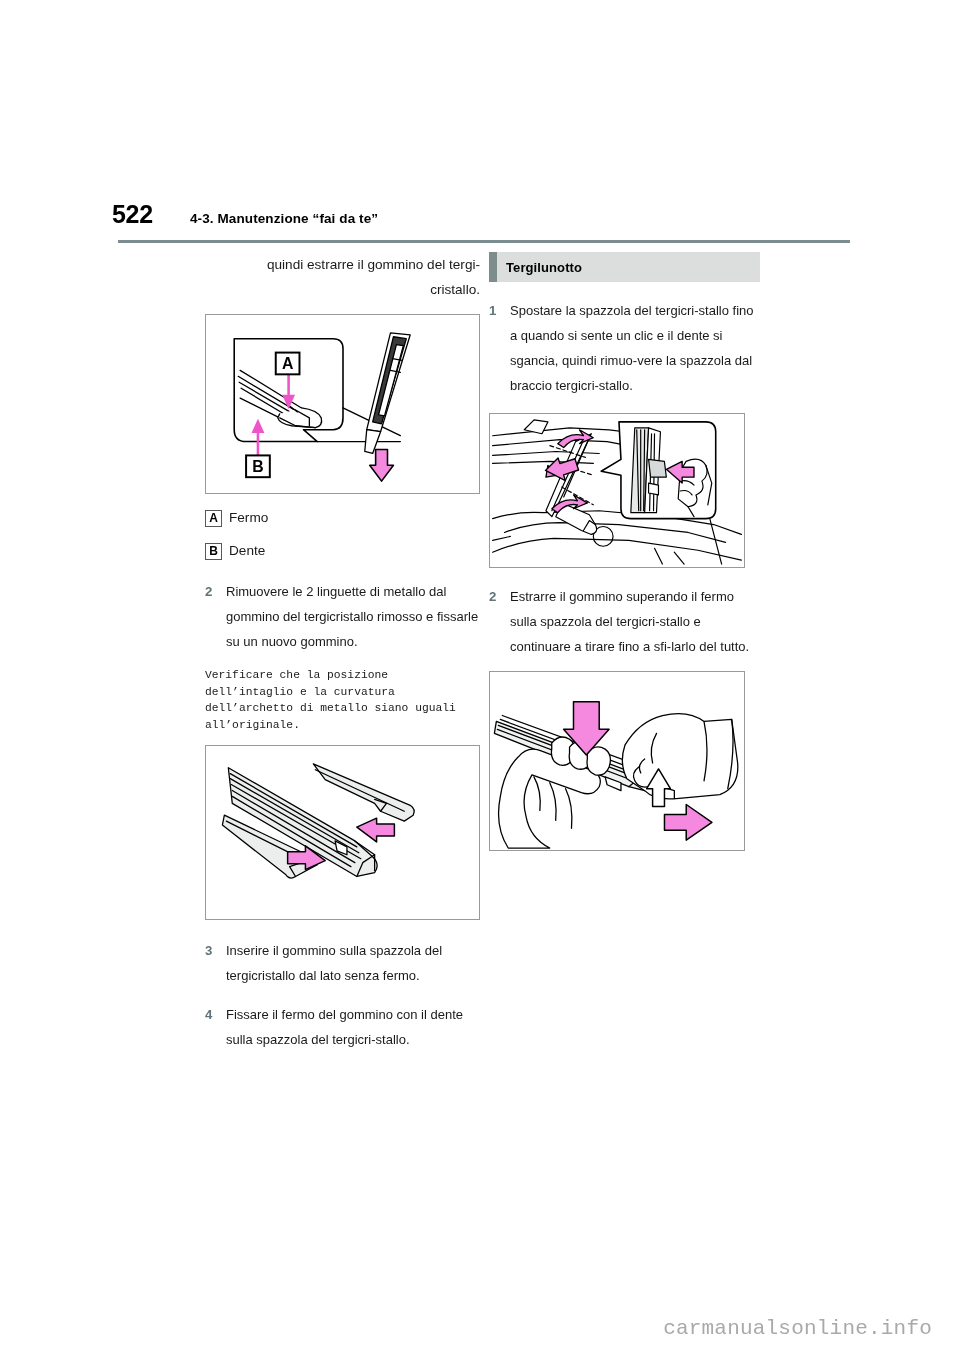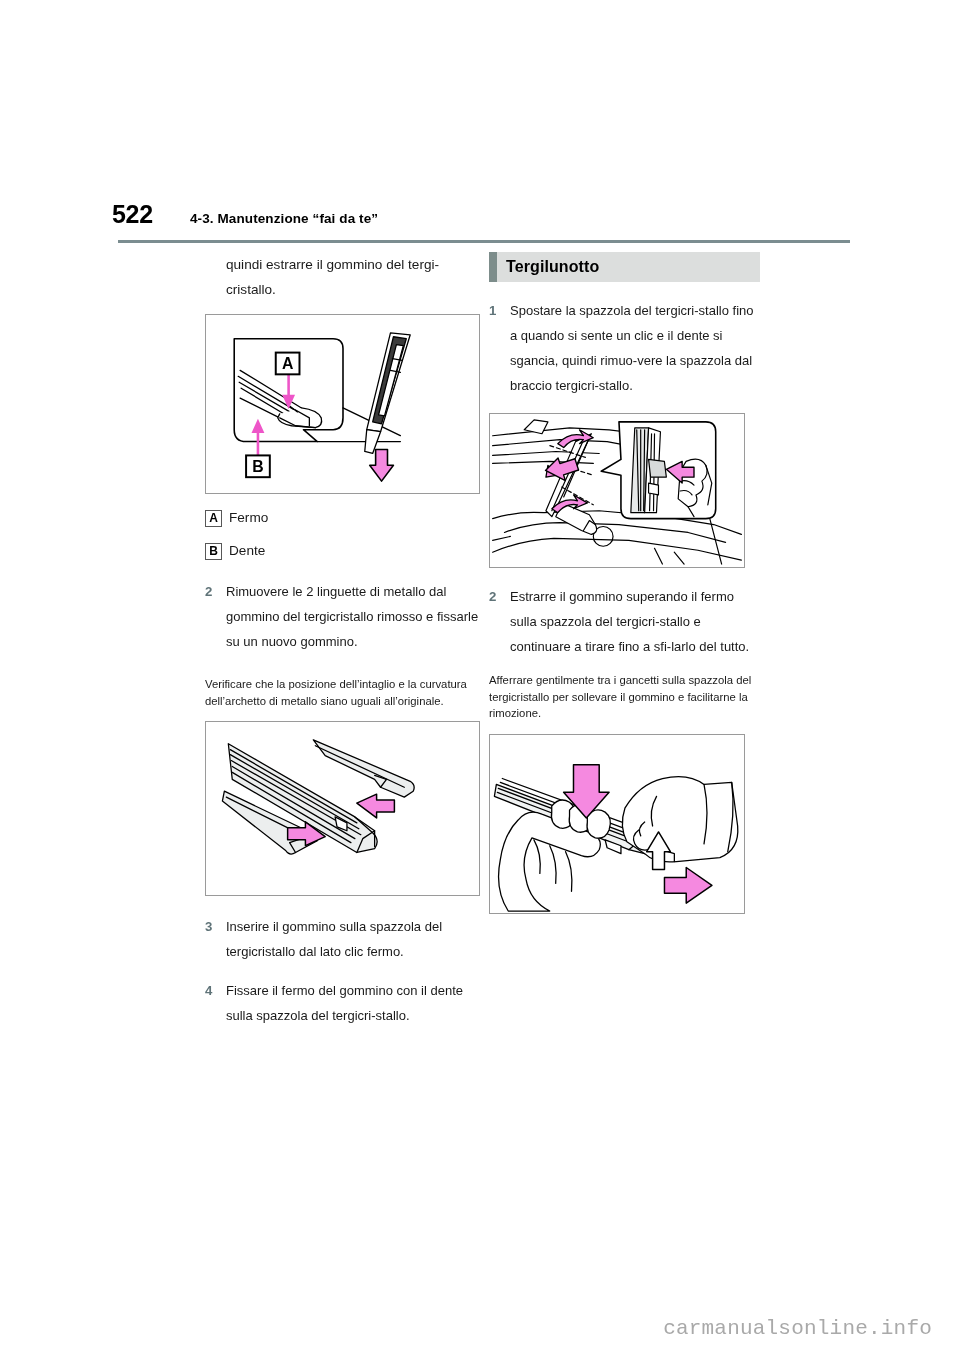--- a/index.html
+++ b/index.html
@@ -61,20 +61,21 @@
   }
   .col-left  { left: 205px; }
   .col-right { left: 489px; }
 
   
   .para {
     font-size: 13.6px;
     line-height: 25px;
     color: #1a1a1a;
     margin: 0;
+    text-align: right;
   }
   .para-indent {
     padding-left: 21px;
   }
 
   .note {
     font-size: 11.3px;
     line-height: 16.5px;
     color: #1a1a1a;
     margin: 0;
@@ -137,21 +138,21 @@
     align-items: center;
     box-sizing: border-box;
   }
   .section-head-bar {
     width: 8px;
     height: 30px;
     background: #7d8d8b;
     flex: 0 0 8px;
   }
   .section-head-text {
-    font-size: 16px;
+    font-size: 13px;
     font-weight: bold;
     color: #000;
     padding-left: 9px;
     letter-spacing: 0.1px;
   }
 
   
   .fig {
     border: 1.4px solid #9a9a9a;
     background: #ffffff;
@@ -243,21 +244,21 @@
     <div class="legend-row">
       <span class="abox">B</span>
       <span class="legend-label">Dente</span>
     </div>
 
     <div class="step" style="margin-top:18px;">
       <span class="step-num">2</span>
       <span class="step-body">Rimuovere le 2 linguette di metallo dal gommino del tergicristallo rimosso e fissarle su un nuovo gommino.</span>
     </div>
 
-    <p class="note" style="margin-top:22px;">Verificare che la posizione dell’intaglio e la curvatura dell’archetto di metallo siano uguali all’originale.</p>
+    <p class="note" style="margin-top:13px;font-family:Liberation Mono, monospace;">Verificare che la posizione dell’intaglio e la curvatura dell’archetto di metallo siano uguali all’originale.</p>
 
     <div class="fig" style="width:275px;height:175px;margin-top:12px;">
       <svg viewBox="0 0 275 175" xmlns="http://www.w3.org/2000/svg">
         <g fill="none" stroke="#000" stroke-width="1.3" stroke-linejoin="round" stroke-linecap="round">
 
           <path d="M22 22 L150 96 L168 112 Q176 120 170 128 L152 132 L26 58 Z" fill="#eceeee" stroke="#000"></path>
           <path d="M24 28 L152 102"></path>
           <path d="M24 33 L154 108"></path>
           <path d="M25 39 L156 114"></path>
           <path d="M26 45 L150 118"></path>
@@ -277,21 +278,21 @@
 
         <g stroke="#000" stroke-width="1.5" stroke-linejoin="round">
           <path d="M152 82 L172 73 L172 79 L190 79 L190 91 L172 91 L172 97 Z" fill="#f589e0"></path>
           <path d="M120 116 L100 125 L100 119 L82 119 L82 107 L100 107 L100 101 Z" fill="#f589e0"></path>
         </g>
       </svg>
     </div>
 
     <div class="step" style="margin-top:18px;">
       <span class="step-num">3</span>
-      <span class="step-body">Inserire il gommino sulla spazzola del tergicristallo dal lato clic fermo.</span>
+      <span class="step-body">Inserire il gommino sulla spazzola del tergicristallo dal lato senza fermo.</span>
     </div>
 
     <div class="step" style="margin-top:14px;">
       <span class="step-num">4</span>
       <span class="step-body">Fissare il fermo del gommino con il dente sulla spazzola del tergicri-stallo.</span>
     </div>
 
   </div>
 
   <div class="col col-right">
@@ -368,21 +369,20 @@
           <path d="M178 56 L194 48 L194 54 L206 54 L206 64 L194 64 L194 70 Z" fill="#f589e0" stroke="#000" stroke-width="1.4" stroke-linejoin="round"></path>
         </g>
       </svg>
     </div>
 
     <div class="step" style="margin-top:16px;">
       <span class="step-num">2</span>
       <span class="step-body">Estrarre il gommino superando il fermo sulla spazzola del tergicri-stallo e continuare a tirare fino a sfi-larlo del tutto.</span>
     </div>
 
-    <p class="note" style="margin-top:13px;">Afferrare gentilmente tra i gancetti sulla spazzola del tergicristallo per sollevare il gommino e facilitarne la rimozione.</p>
 
     <div class="fig" style="width:256px;height:180px;margin-top:12px;">
       <svg viewBox="0 0 256 180" xmlns="http://www.w3.org/2000/svg">
         <g fill="none" stroke="#000" stroke-width="1.3" stroke-linejoin="round" stroke-linecap="round">
 
           <path d="M6 50 L150 104 L168 110 L176 118 L164 122 L140 116 L4 62 Z" fill="#f0f2f2"></path>
           <path d="M8 54 L152 108"></path>
           <path d="M7 58 L150 112"></path>
           <path d="M10 48 L156 102"></path>
           <path d="M12 44 L160 98"></path>

